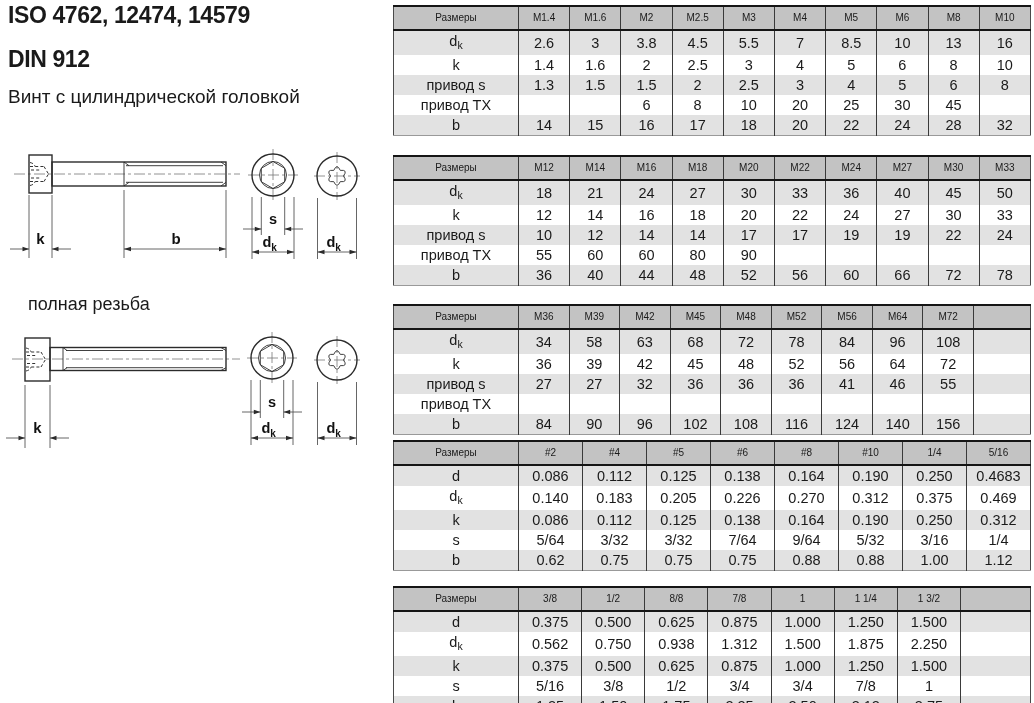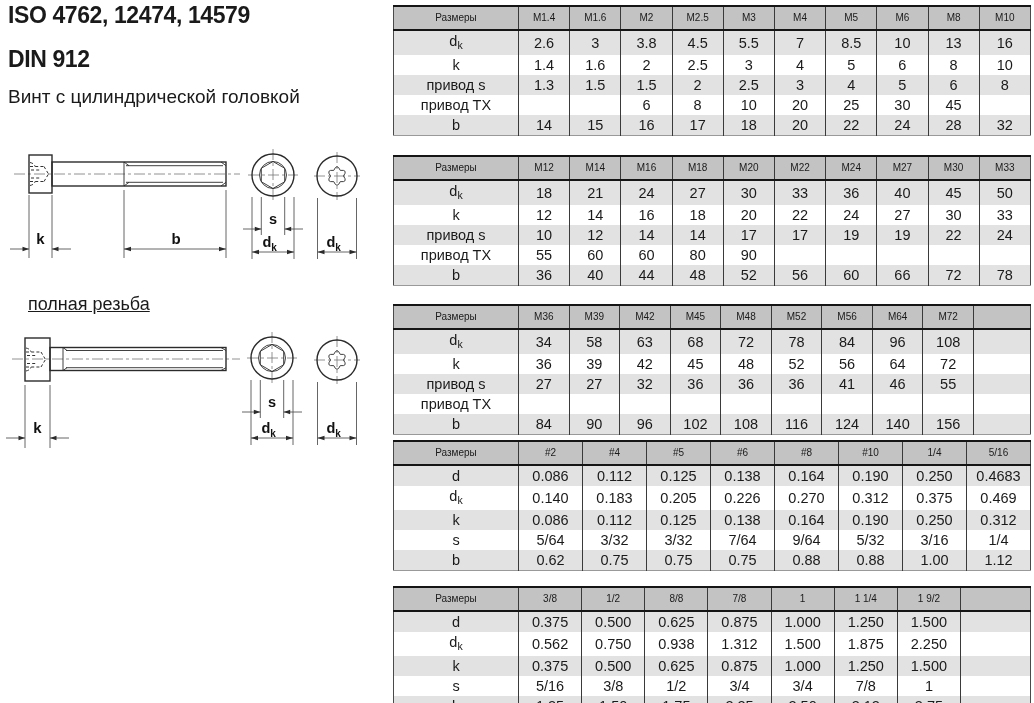--- a/index.html
+++ b/index.html
@@ -6,21 +6,21 @@
   body{
     width:1034px;height:703px;background:#ffffff;position:relative;
     font-family:"Liberation Sans",sans-serif;color:#1a1a1a;overflow:hidden;
   }
   
   .left-panel{position:absolute;left:0;top:0;width:392px;height:703px;}
   .title-line{position:absolute;left:8px;font-weight:bold;font-size:23px;letter-spacing:-0.4px;white-space:nowrap;}
   #title1{top:2px;}
   #title2{top:46px;}
   .subtitle{position:absolute;left:8px;top:86px;font-size:19px;white-space:nowrap;}
-  .full-thread{position:absolute;left:28px;top:294px;font-size:18px;white-space:nowrap;text-decoration:underline;}
+  .full-thread{position:absolute;left:28px;top:294px;font-size:18px;white-space:nowrap;}
   .drawing{position:absolute;left:0;}
   #drawing1{top:145px;}
   #drawing2{top:330px;}
   
   .outline{stroke:#2b2b2b;stroke-width:1.4;fill:none;}
   .thin{stroke:#2b2b2b;stroke-width:0.9;fill:none;}
   .hid{stroke:#333;stroke-width:1;fill:none;stroke-dasharray:3 2.2;}
   .cl{stroke:#777;stroke-width:0.8;fill:none;stroke-dasharray:11 3 3 3;}
   .dim{stroke:#555;stroke-width:0.9;fill:none;}
   .ah{fill:#2b2b2b;stroke:none;}
@@ -565,21 +565,21 @@
       </colgroup>
       <thead>
         <tr>
           <th>Размеры</th>
           <th>3/8</th>
           <th>1/2</th>
           <th>8/8</th>
           <th>7/8</th>
           <th>1</th>
           <th>1 1/4</th>
-          <th>1 9/2</th>
+          <th>1 3/2</th>
           <th></th>
         </tr>
       </thead>
       <tbody>
         <tr>
           <td>d</td>
           <td>0.375</td>
           <td>0.500</td>
           <td>0.625</td>
           <td>0.875</td>

